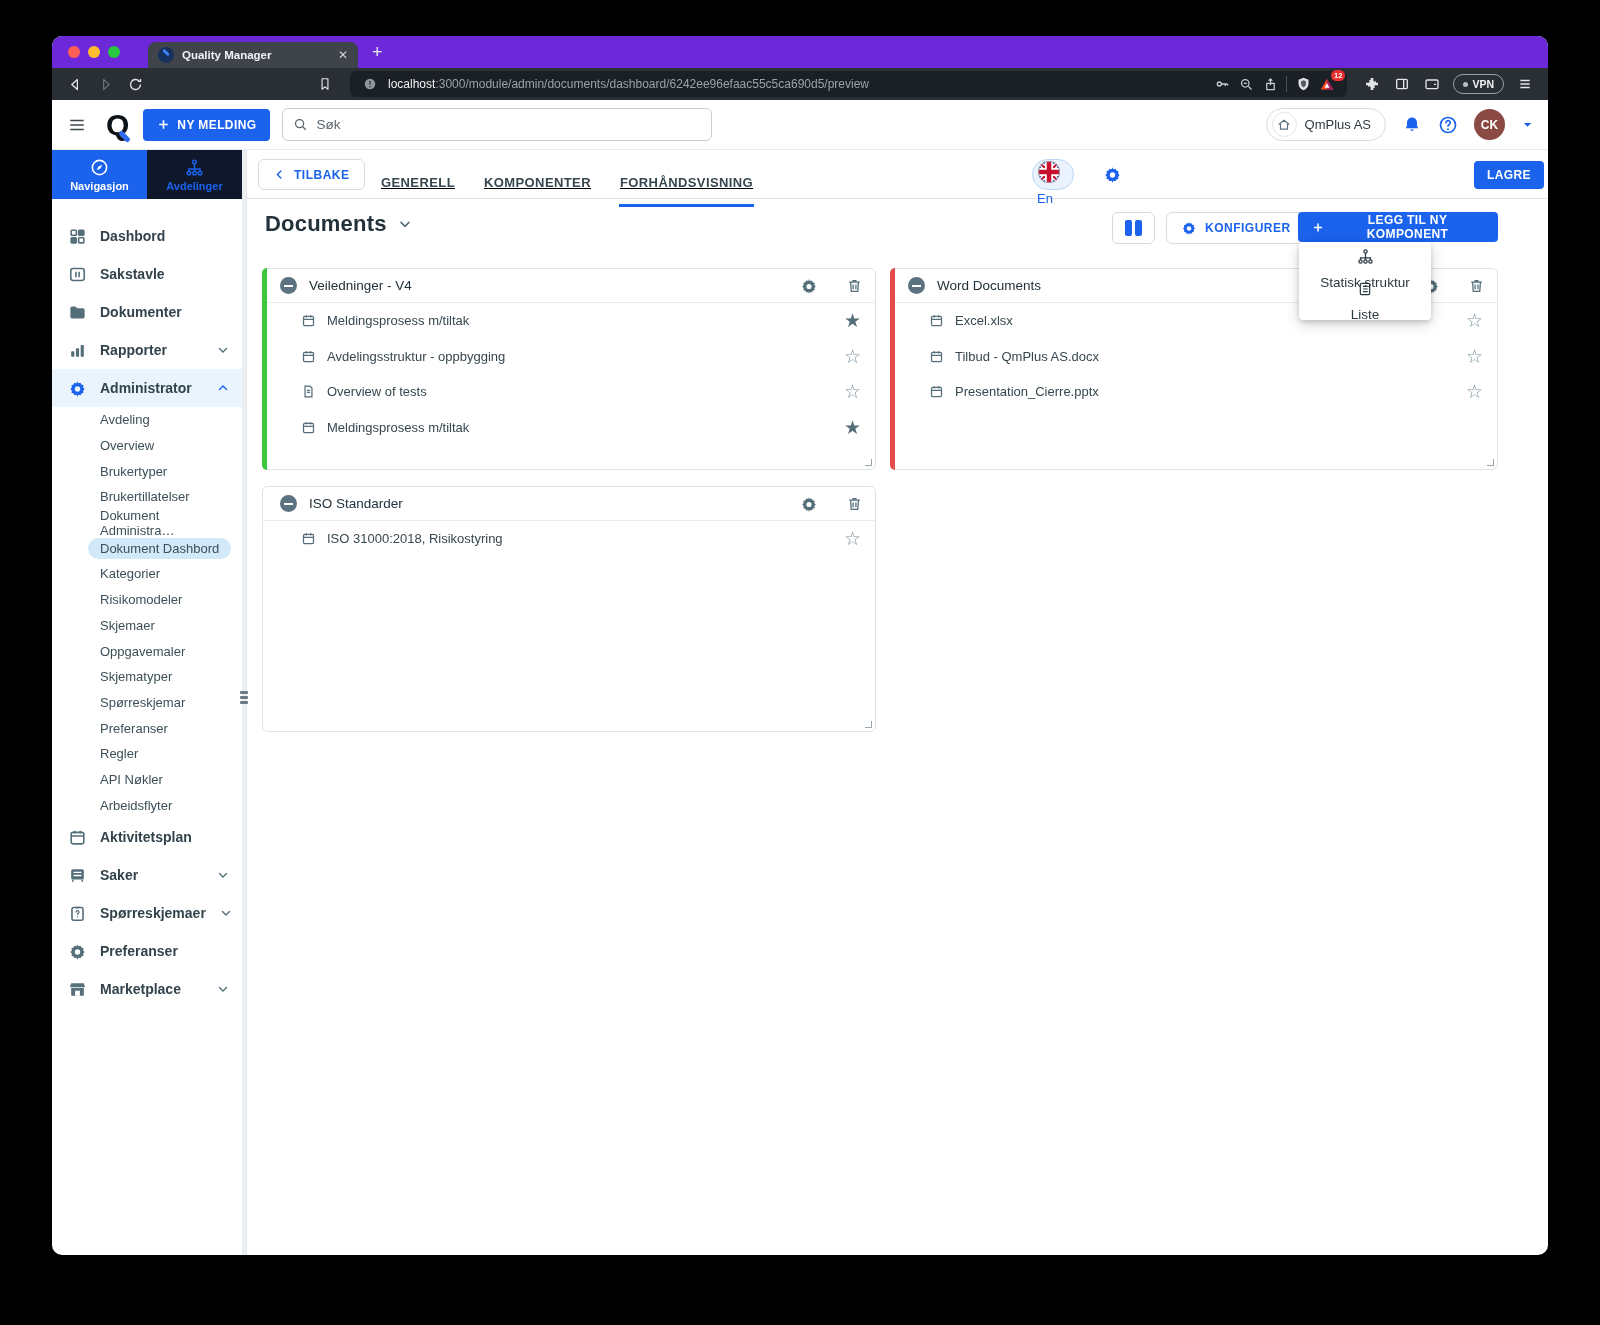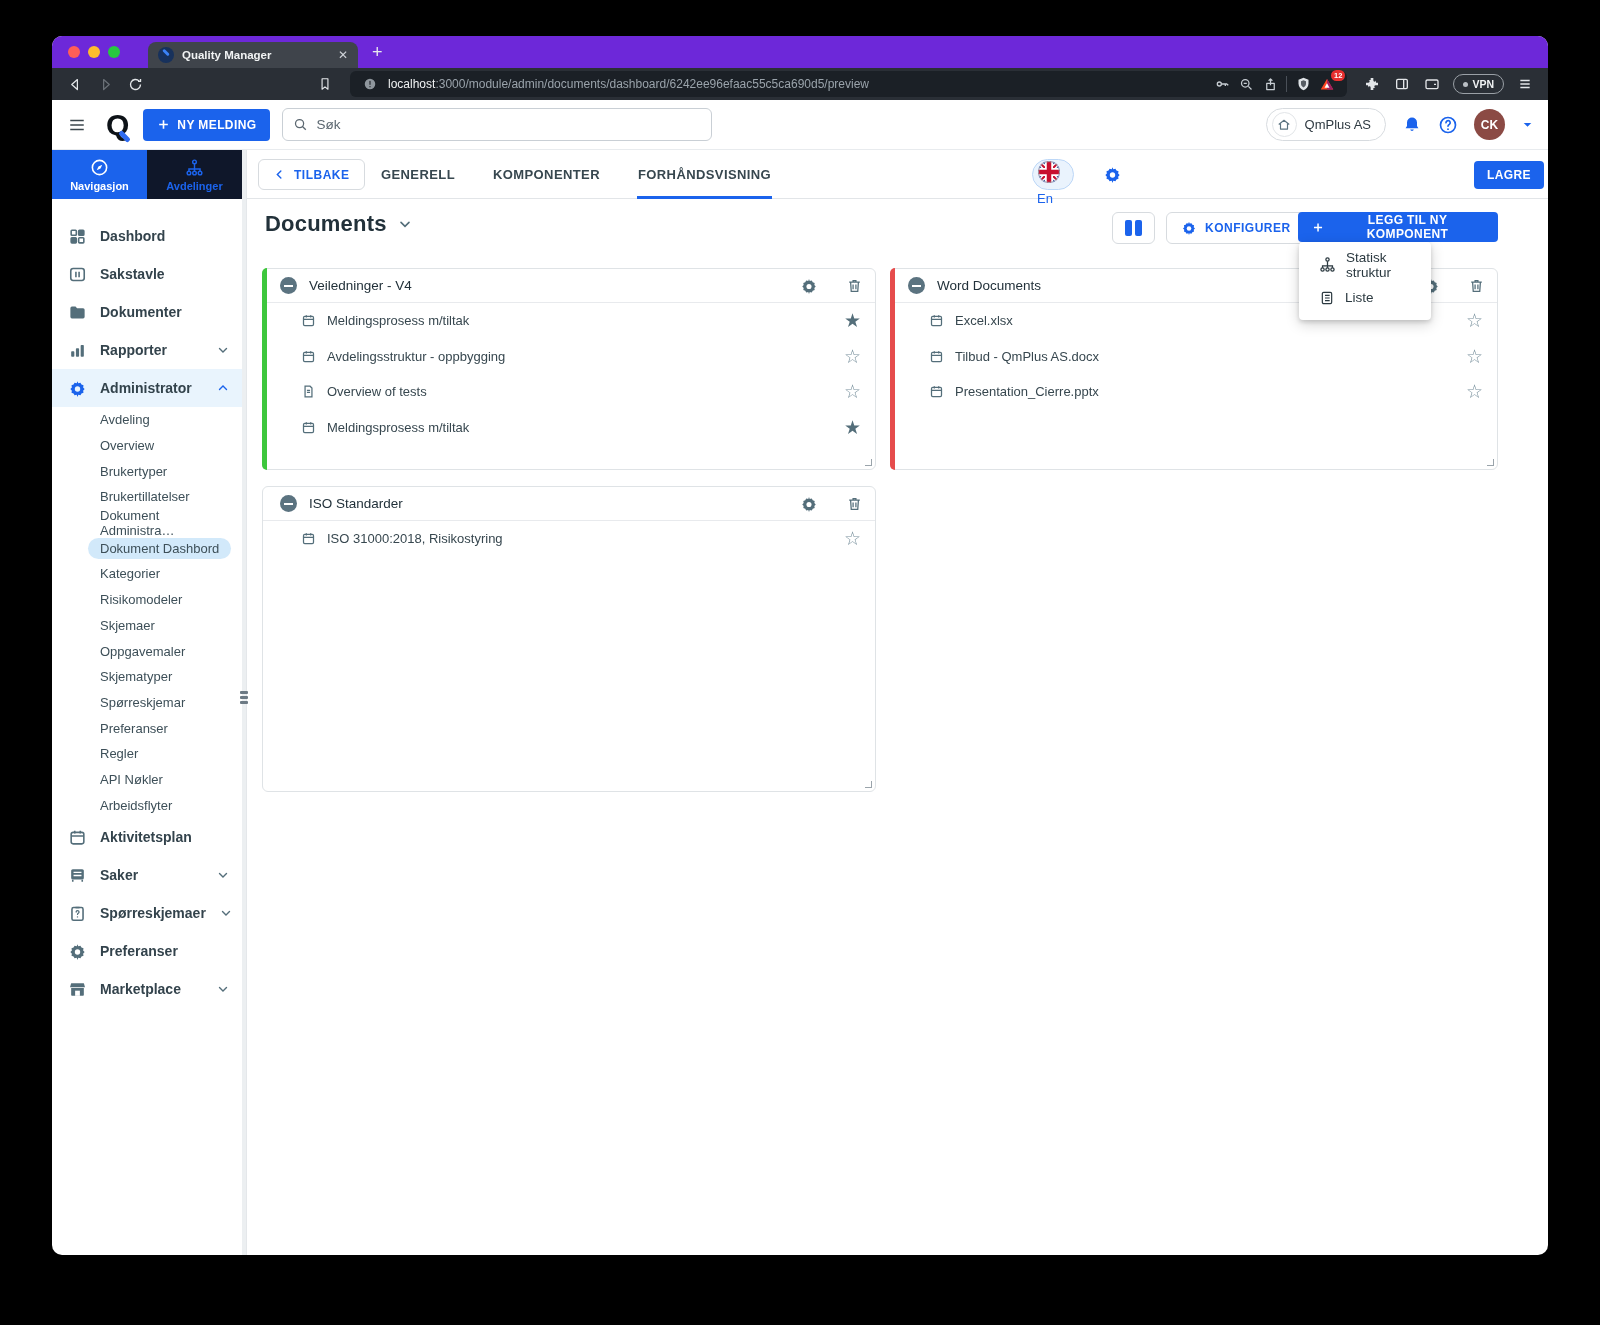--- a/index.html
+++ b/index.html
@@ -72,39 +72,39 @@
   .vdivider { width:5px; background:#fff; position:relative; flex:0 0 auto; border-right:1px solid #e4e7ea; }
   .vdivider .track { position:absolute; top:0; bottom:0; left:0; width:4px; background:#eceff1; }
   .dots { position:absolute; left:-3px; top:534px; width:10px; height:26px; display:flex; flex-direction:column; gap:2px; align-items:center; justify-content:center; }
   .dots b { width:8px; height:3px; background:#6c7a84; border-radius:1px; }
 
   .main { flex:1; position:relative; }
   .maintop { height:49px; border-bottom:1px solid #e2e5e8; position:relative; }
   .btn-outline { border:1px solid #d7dbdf; background:#fff; border-radius:6px; color:#1b63ec; font-weight:bold;
                  font-size:12px; letter-spacing:.5px; display:flex; align-items:center; gap:8px; font-family:inherit; }
   .backbtn { position:absolute; left:11px; top:9px; height:31px; padding:0 14px; }
-  .tabs { position:absolute; left:133px; top:0; height:49px; display:flex; gap:36px; }
+  .tabs { position:absolute; left:133px; top:8px; height:49px; display:flex; gap:27px;text-decoration:underline; }
   .tab { display:flex; align-items:center; font-size:13px; font-weight:bold; letter-spacing:.4px; color:#37474f; position:relative; padding:0 1px; }
   .tab.active::after { content:""; position:absolute; left:0; right:0; bottom:0; height:3px; background:#1b63ec; }
   .langpill { position:absolute; left:785px; top:9px; height:31px; border:1px solid #bcd7f7; background:#eaf3fd; border-radius:16px;
               display:flex; align-items:flex-start; gap:7px; padding:0 12px 0 4px; color:#1b63ec; font-size:13px;flex-direction:column; }
   .topgear { position:absolute; left:856px; top:15px; color:#1b63ec; }
   .savebtn { position:absolute; right:4px; top:11px; height:28px; padding:0 13px; }
 
   .content { position:relative; height:1055px; }
   .pgtitle { position:absolute; left:18px; top:12px; display:flex; align-items:center; gap:10px; }
   .pgtitle h1 { font-size:22px; color:#22313a; letter-spacing:.2px; }
   .colsbtn { position:absolute; left:865px; top:13px; width:43px; height:32px; border:1px solid #d7dbdf; border-radius:6px;
              background:#fff; display:flex; align-items:center; justify-content:center; gap:3px; }
   .colsbtn b { width:7px; height:16px; background:#1b63ec; border-radius:2px; }
   .cfgbtn { position:absolute; left:919px; top:13px; height:32px; padding:0 14px; }
   .addbtn { position:absolute; left:1051px; top:13px; width:200px; justify-content:center; height:30px; }
   .menu-pop { position:absolute; left:1052px; top:43px; width:132px; background:#fff; border-radius:4px;
               box-shadow:0 2px 4px rgba(0,0,0,.14), 0 4px 14px rgba(0,0,0,.18); padding:6px 0; z-index:5; }
-  .menu-pop .mi { height:33px; display:flex; align-items:center; gap:10px; padding:0 20px; color:#546e7a; }
+  .menu-pop .mi { height:33px; display:flex; align-items:center; gap:10px; padding:0 20px; color:#546e7a;flex-direction:column; }
   .menu-pop .mi span { font-size:13.5px; color:#2b3940; }
 
   .card { position:absolute; background:#fff; border:1px solid #dfe3e6; border-radius:6px; }
   .card .strip { position:absolute; left:-1px; top:-1px; bottom:-1px; width:5px; border-radius:6px 0 0 6px; }
   .card-head { height:34px; display:flex; align-items:center; padding:0 12px 0 17px; border-bottom:1px solid #e8eaed; gap:12px; }
   .minus-circ { width:17px; height:17px; border-radius:50%; background:#5b7380; position:relative; flex:0 0 auto; }
   .minus-circ::after { content:""; position:absolute; left:4px; top:7.5px; width:9px; height:2px; background:#fff; }
   .card-head .ct { font-size:13.5px; font-weight:normal; color:#22313a; flex:1; }
   .card-head .hic { color:#546e7a; margin-left:16px; }
   .crow { height:35.5px; display:flex; align-items:center; padding:0 14px 0 38px; gap:11px; }
@@ -692,21 +692,21 @@
                   <rect x="4" y="5.5" width="16" height="14.5" rx="2"></rect>
                   <path d="M4 10h16M8.5 3.5v3.5M15.5 3.5v3.5"></path>
                 </svg>
               </span>
             <span class="cl">Presentation_Cierre.pptx</span>
             <span class="star star-outline">☆</span>
           </div>
           <span class="rsz"></span>
         </div>
 
-        <div class="card" style="left:15px; top:287px; width:614px; height:306px;">
+        <div class="card" style="left:15px; top:287px; width:614px; height:246px;">
           <div class="card-head">
             <span class="minus-circ"></span>
             <span class="ct">ISO Standarder</span>
             <span class="hic">
               <svg width="18" height="18" viewBox="0 0 24 24" fill="currentColor">
                   <path d="M12 2.8l1 2.6 2.7-.6 1.3 2.3 2.6.9-.5 2.7 1.9 2-1.9 2 .5 2.7-2.6.9-1.3 2.3-2.7-.6-1 2.6-1-2.6-2.7.6-1.3-2.3-2.6-.9.5-2.7-1.9-2 1.9-2-.5-2.7 2.6-.9L8.3 4.8l2.7.6z"></path>
                   <circle cx="12" cy="12.7" r="3.4" fill="#fff"></circle>
                 </svg>
               </span>
             <span class="hic">

